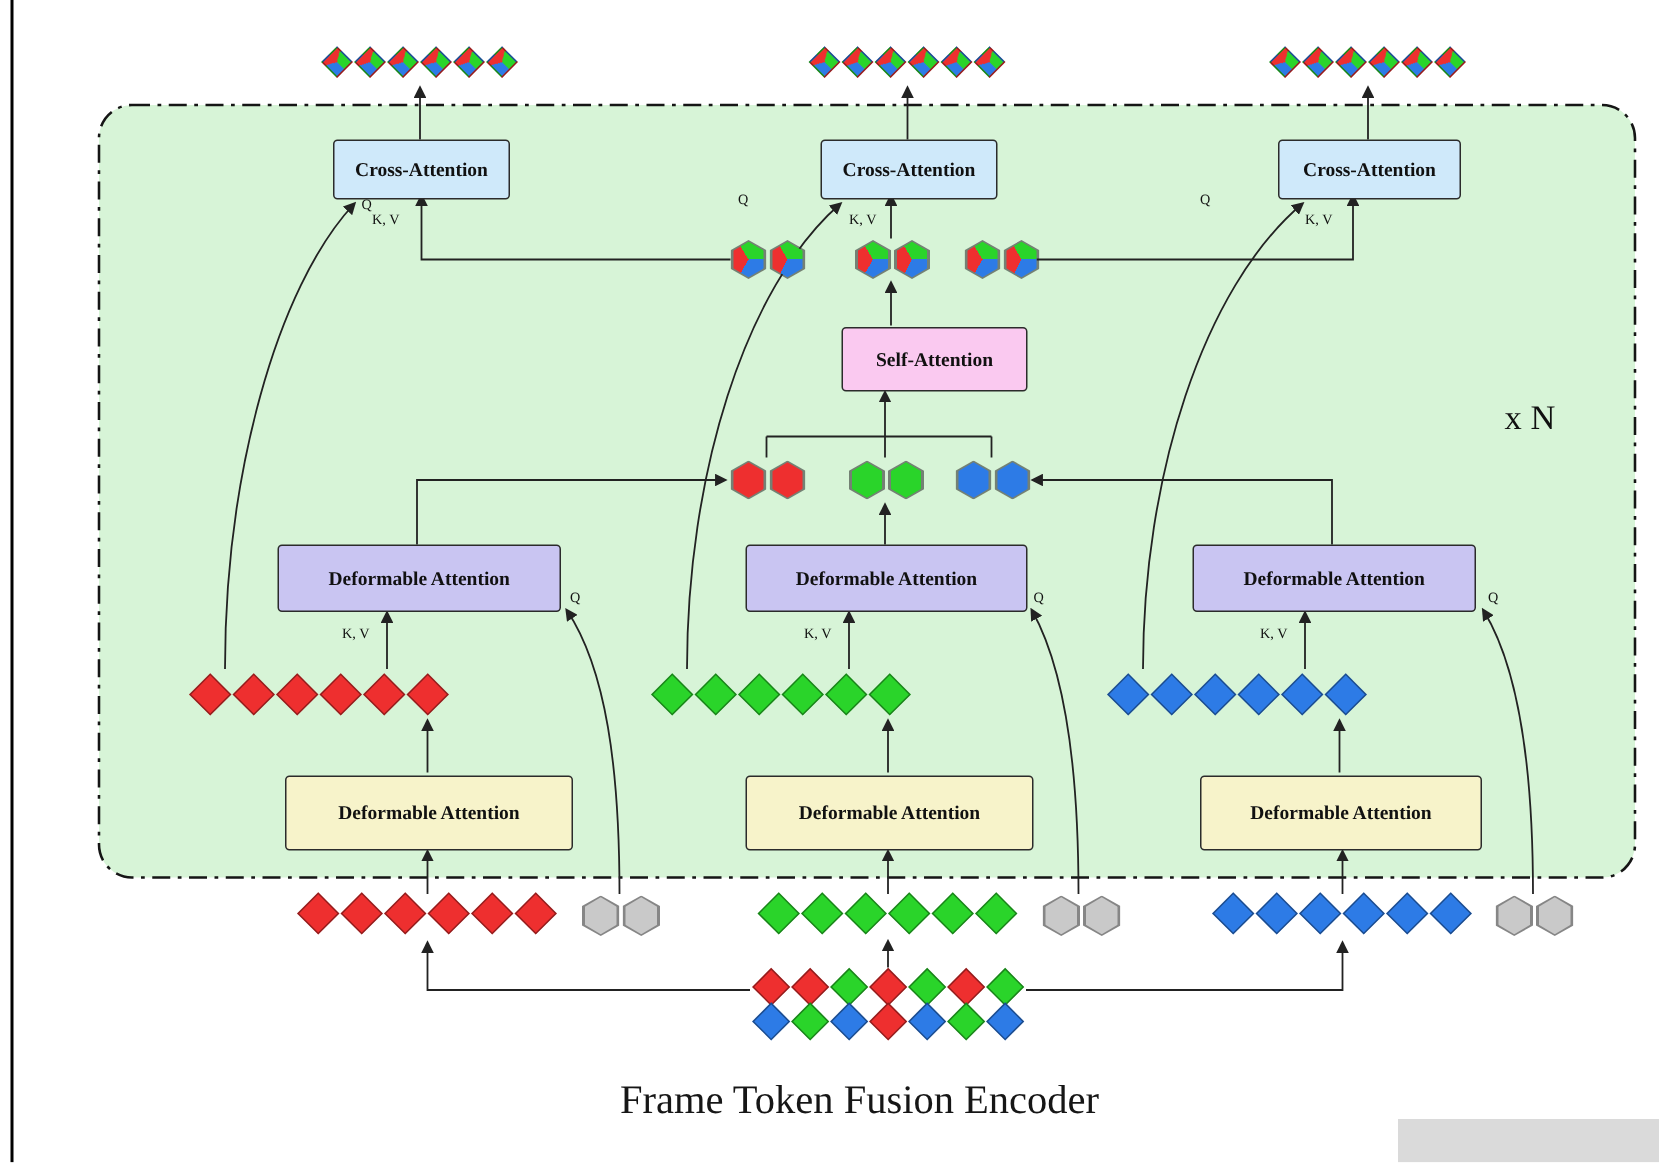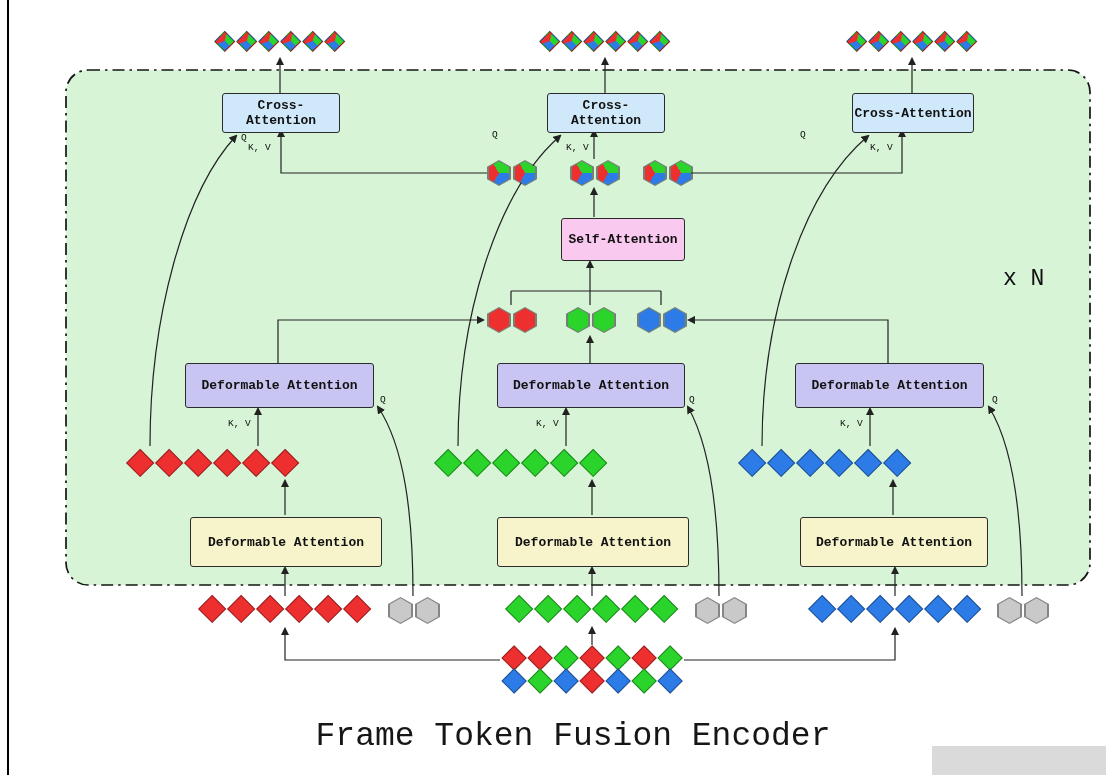--- a/index.html
+++ b/index.html
@@ -1,39 +1,39 @@
 <!DOCTYPE html>
 <html><head>
 <meta charset="utf-8">
 <style>
   html,body{margin:0;padding:0;background:#fff;}
   .canvas{
     position:relative;width:1106px;height:775px;background:#ffffff;
-    font-family:Liberation Mono, monospace;overflow:hidden;
+    font-family:Liberation Serif, serif;overflow:hidden;
     --hexpath:polygon(50% 0%,100% 26%,100% 74%,50% 100%,0% 74%,0% 26%);
   }
   svg.wires{position:absolute;left:0;top:0;}
   .edge-line{position:absolute;left:7px;top:0;width:2px;height:775px;background:#000;}
   .corner-artifact{position:absolute;left:932px;top:746px;width:174px;height:29px;background:#dadada;}
 
   .node{
     position:absolute;display:flex;align-items:center;justify-content:center;
     border:1.4px solid #2b2b2b;border-radius:3px;
     font-weight:bold;font-size:13px;color:#111;text-align:center;
   }
   .cross{background:var(--cross_blue);}
   .self{background:var(--self_pink);}
   .purple{background:var(--deform_purple);}
   .yellow{background:var(--deform_yellow);}
 
   .mini{position:absolute;font-size:9.5px;color:#111;white-space:nowrap;}
   .repeat{position:absolute;left:1003px;top:266px;font-size:23px;color:#111;font-weight:normal;}
   .title{
     position:absolute;left:573px;top:718px;transform:translateX(-50%);
-    font-size:33px;color:#161616;white-space:nowrap;
+    font-size:27px;color:#161616;white-space:nowrap;
   }
 
   .row{position:absolute;display:flex;}
   .cell{position:relative;flex:0 0 auto;}
   .sz22 .cell{width:22px;height:22px;}
   .sz26 .cell{width:26px;height:26px;}
   .sz29 .cell{width:29px;height:29px;}
   .hexrow{gap:2px;}
   .hexrow .cell{width:24px;height:26px;}
   .qhex .cell{width:25px;height:27px;}

